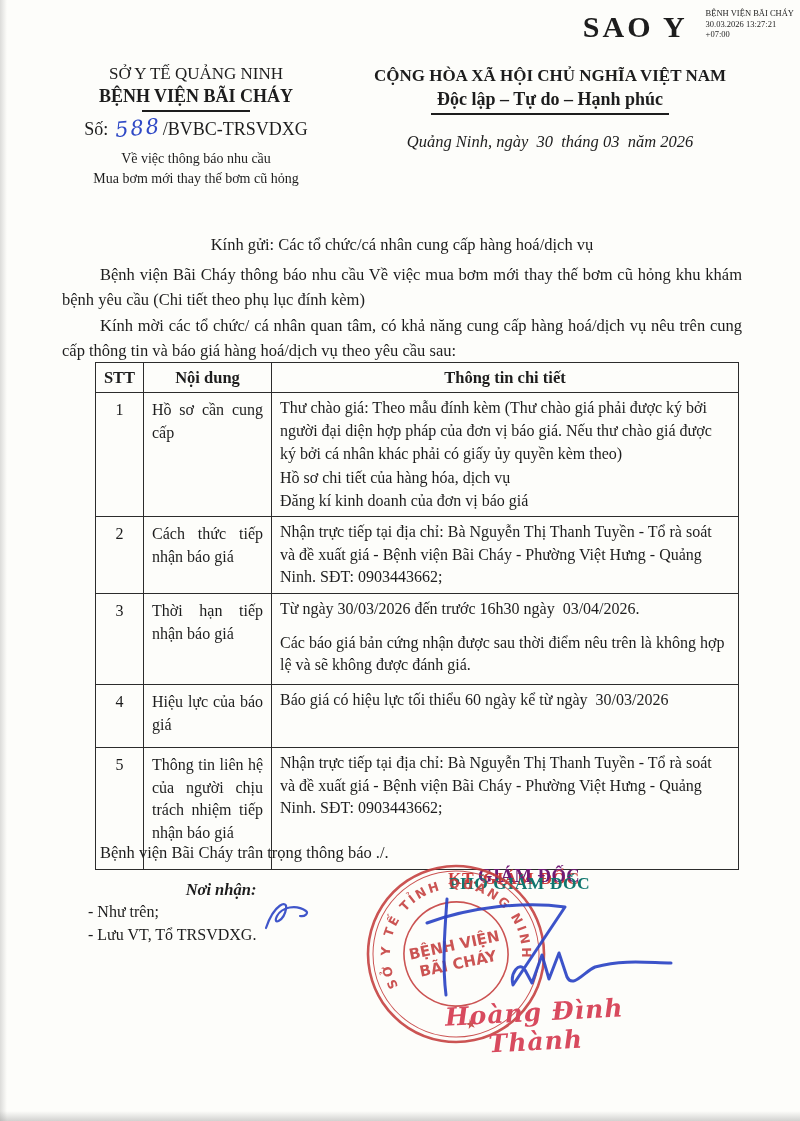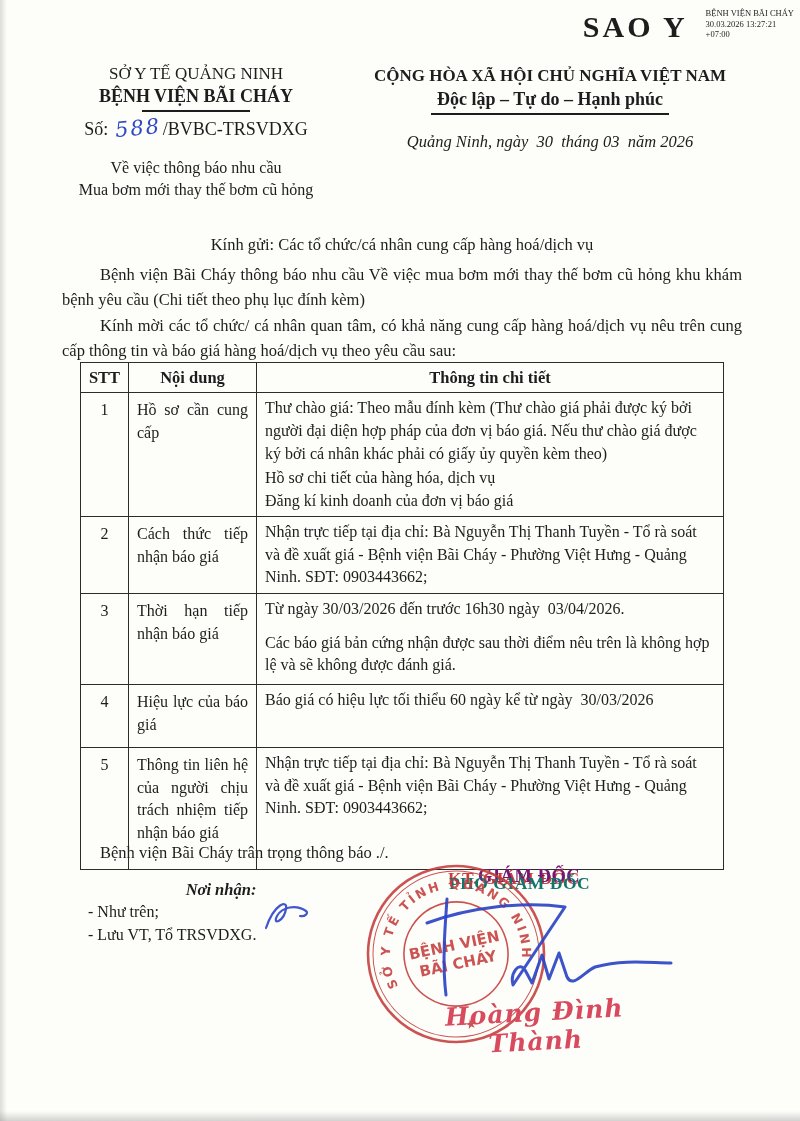--- a/index.html
+++ b/index.html
@@ -21,36 +21,36 @@
   .cert-meta div{white-space:nowrap;}
 
   
   .hdr-left{position:absolute;left:66px;top:64px;width:260px;text-align:center;}
   .hl-dept{font-size:17px;}
   .hl-org{font-size:18px;font-weight:bold;margin-top:2px;}
   .hl-rule{width:108px;height:2px;background:#1d1d1d;margin:3px auto 4px auto;}
   .hl-num{font-size:18px;white-space:nowrap;}
   .hand-num{color:#2f49c6;font-family:"DejaVu Serif",serif;font-style:italic;font-size:21px;
     display:inline-block;transform:rotate(-5deg);letter-spacing:2px;padding:0 2px;}
-  .hl-subject{font-size:16px;line-height:1.4;margin-top:17px;}
+  .hl-subject{font-size:14px;line-height:1.4;margin-top:9px;}
 
   .hdr-right{position:absolute;left:336px;top:66px;width:428px;text-align:center;}
   .hr-country{font-size:17px;font-weight:bold;}
   .hr-motto{font-size:18px;font-weight:bold;margin-top:3px;}
   .hr-rule{width:238px;height:2px;background:#1d1d1d;margin:3px auto 0 auto;}
   .hr-date{font-size:16.5px;font-style:italic;margin-top:17px;white-space:pre-wrap;}
 
   
   .body-text{position:absolute;left:62px;top:232px;width:680px;
     font-size:16.5px;line-height:1.53;text-align:justify;}
   .salutation{text-align:center;margin:0 0 5px 0;}
   .para{margin:0;text-indent:38px;}
 
   
-  table.doc-table{position:absolute;left:80px;top:362px;width:643px;
+  table.doc-table{position:absolute;left:95px;top:362px;width:643px;
     border-collapse:collapse;font-size:16px;table-layout:fixed;}
   .doc-table th,.doc-table td{border:1.5px solid #2c2c2c;vertical-align:top;
     padding:2px 8px;line-height:1.42;}
   .doc-table th{text-align:center;font-size:16.5px;padding:3px 2px;height:22px;}
   .col-stt{width:48px;}.col-nd{width:128px;}.col-tt{width:467px;}
   td.stt{text-align:center;padding-top:6px;}
   td.nd{text-align:justify;padding-top:6px;}
   td.tt{padding-top:4px;}
   .tt .line{margin:0 0 1px 0;white-space:pre-wrap;}
   .tt .line.gap{margin-top:11px;}

